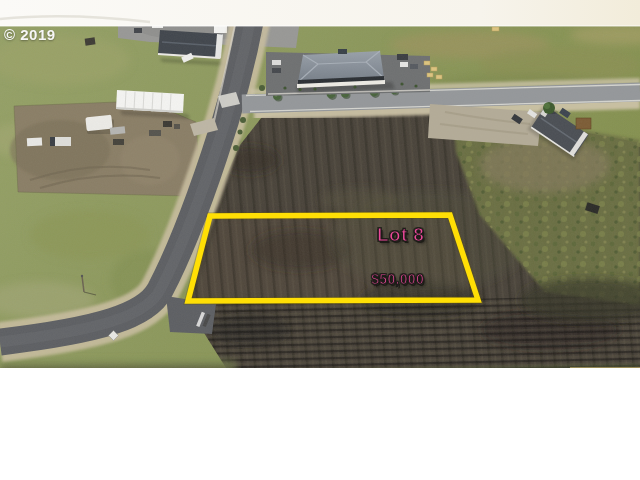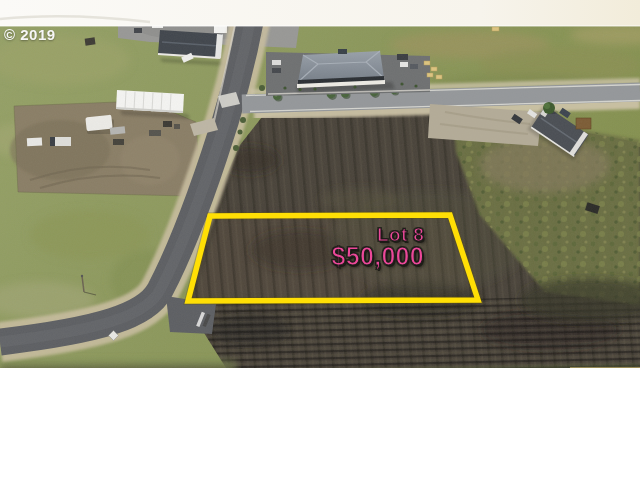--- a/index.html
+++ b/index.html
@@ -20,21 +20,21 @@
     -webkit-text-stroke:1.1px #1d1d1a;
     text-shadow:1.5px 1.5px 0 rgba(25,25,20,.85),
                 -1px -1px 0 rgba(25,25,20,.6),
                  1px -1px 0 rgba(25,25,20,.6),
                 -1px  1px 0 rgba(25,25,20,.6),
                  2.5px 2.5px 3px rgba(0,0,0,.45);
     user-select:none;
   }
   .lot-info .l1{font-size:19px;line-height:21px;}
   .lot-info .l2{font-size:19px;line-height:21px;}
-  .lot-info .l3{font-size:25px;line-height:22px;}
+  .lot-info .l3{font-size:14px;line-height:22px;margin-top:23px;}
 </style>
 </head>
 <body>
 
 <div class="stage">
 <svg width="640" height="480" viewBox="0 0 640 480" xmlns="http://www.w3.org/2000/svg">
   <defs>
     <linearGradient id="grassGrad" x1="0" y1="0" x2="1" y2="0.35">
       <stop offset="0" stop-color="#95a167"></stop>
       <stop offset="0.5" stop-color="#8c985c"></stop>

